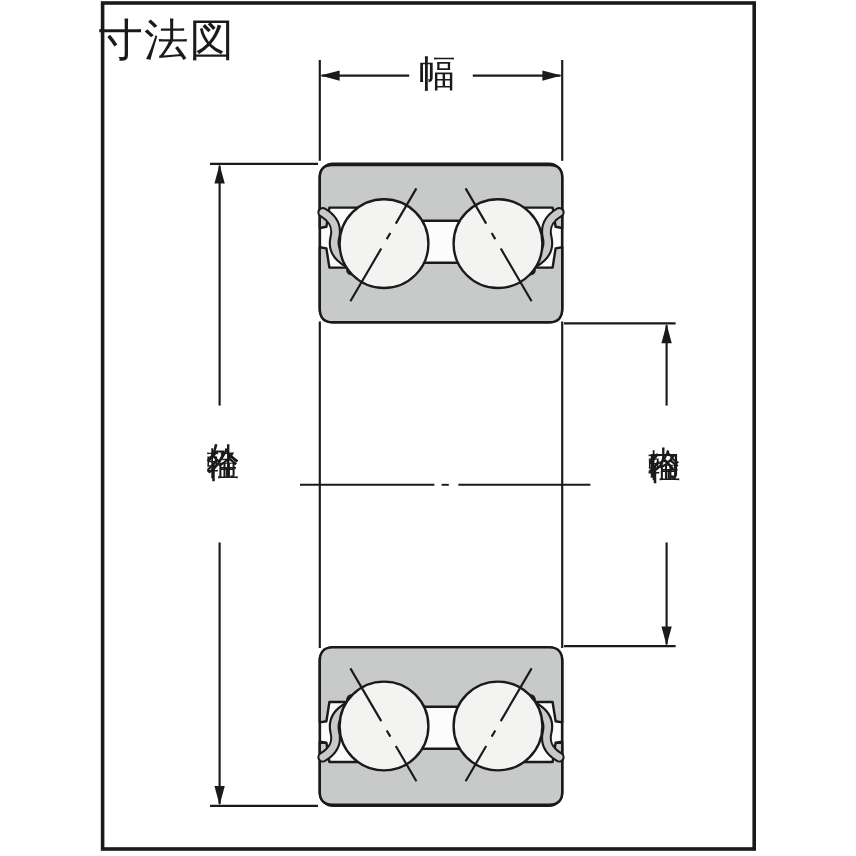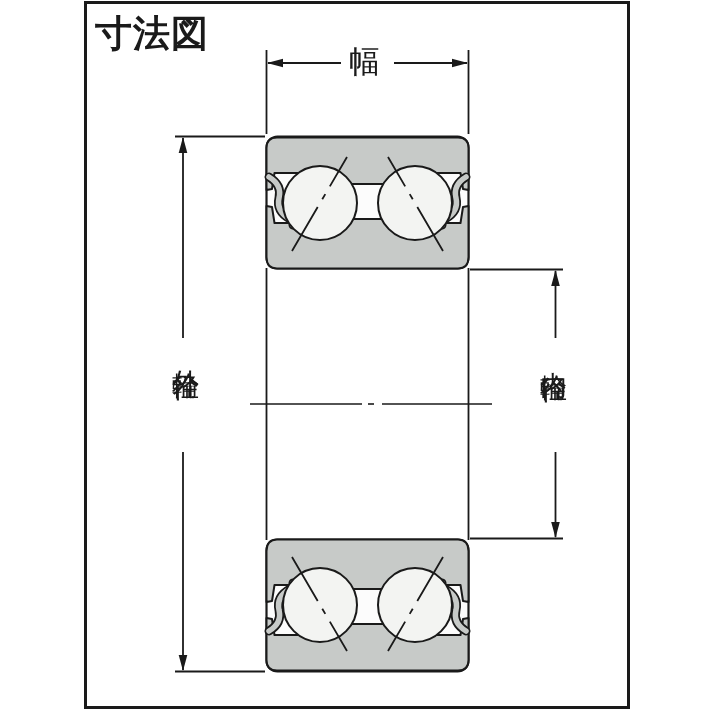--- a/index.html
+++ b/index.html
@@ -10,21 +10,21 @@
   .frame{
     position:absolute;left:84px;top:1px;width:546px;height:708px;
     box-sizing:border-box;border:3px solid var(--c-line,#1a1a1a);
     background:var(--c-bg,#ffffff);
   }
   svg.drawing{position:absolute;left:0;top:0;width:713px;height:713px;}
   .label{
     position:absolute;color:var(--c-line,#1a1a1a);
     line-height:1.02;white-space:nowrap;
   }
-  .title-label{left:95px;top:15px;font-size:37px;font-weight:700;letter-spacing:1px;}
+  .title-label{left:82px;top:15px;font-size:37px;font-weight:400;letter-spacing:1px;}
   .width-label{left:349px;top:46px;font-size:31px;}
   .vertical{writing-mode:vertical-rl;text-orientation:upright;letter-spacing:3px;font-size:27px;}
   .od-label{left:171px;top:348px;}
   .id-label{left:539px;top:350px;}
 
   
   .outline{fill:#fcfcfc;stroke:var(--c-line,#1a1a1a);stroke-width:2.2;}
   .ring{fill:var(--c-ring,#c7cac8);stroke:var(--c-line,#1a1a1a);stroke-width:2;stroke-linejoin:round;}
   .ball{fill:var(--c-ball,#f3f4f2);stroke:var(--c-line,#1a1a1a);stroke-width:2;}
   .cage-under{fill:none;stroke:var(--c-line,#1a1a1a);stroke-width:9;stroke-linecap:round;}

